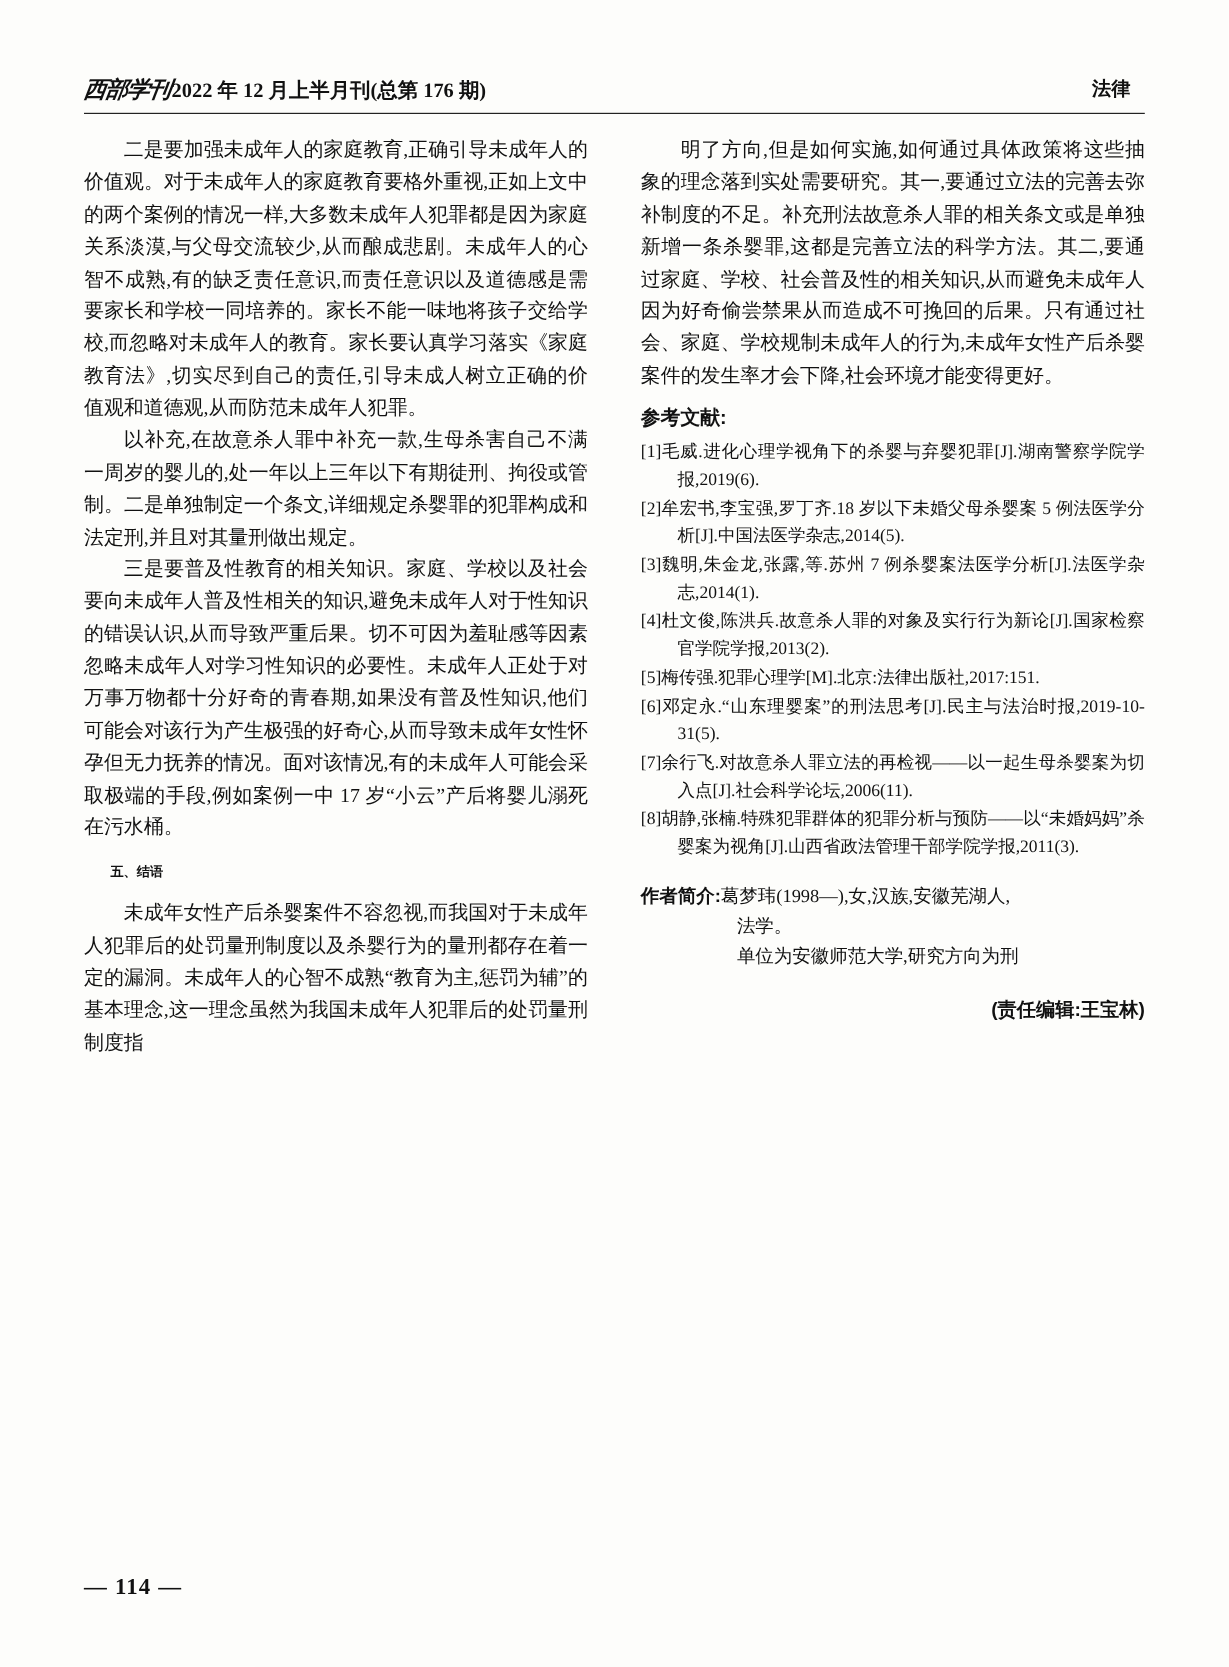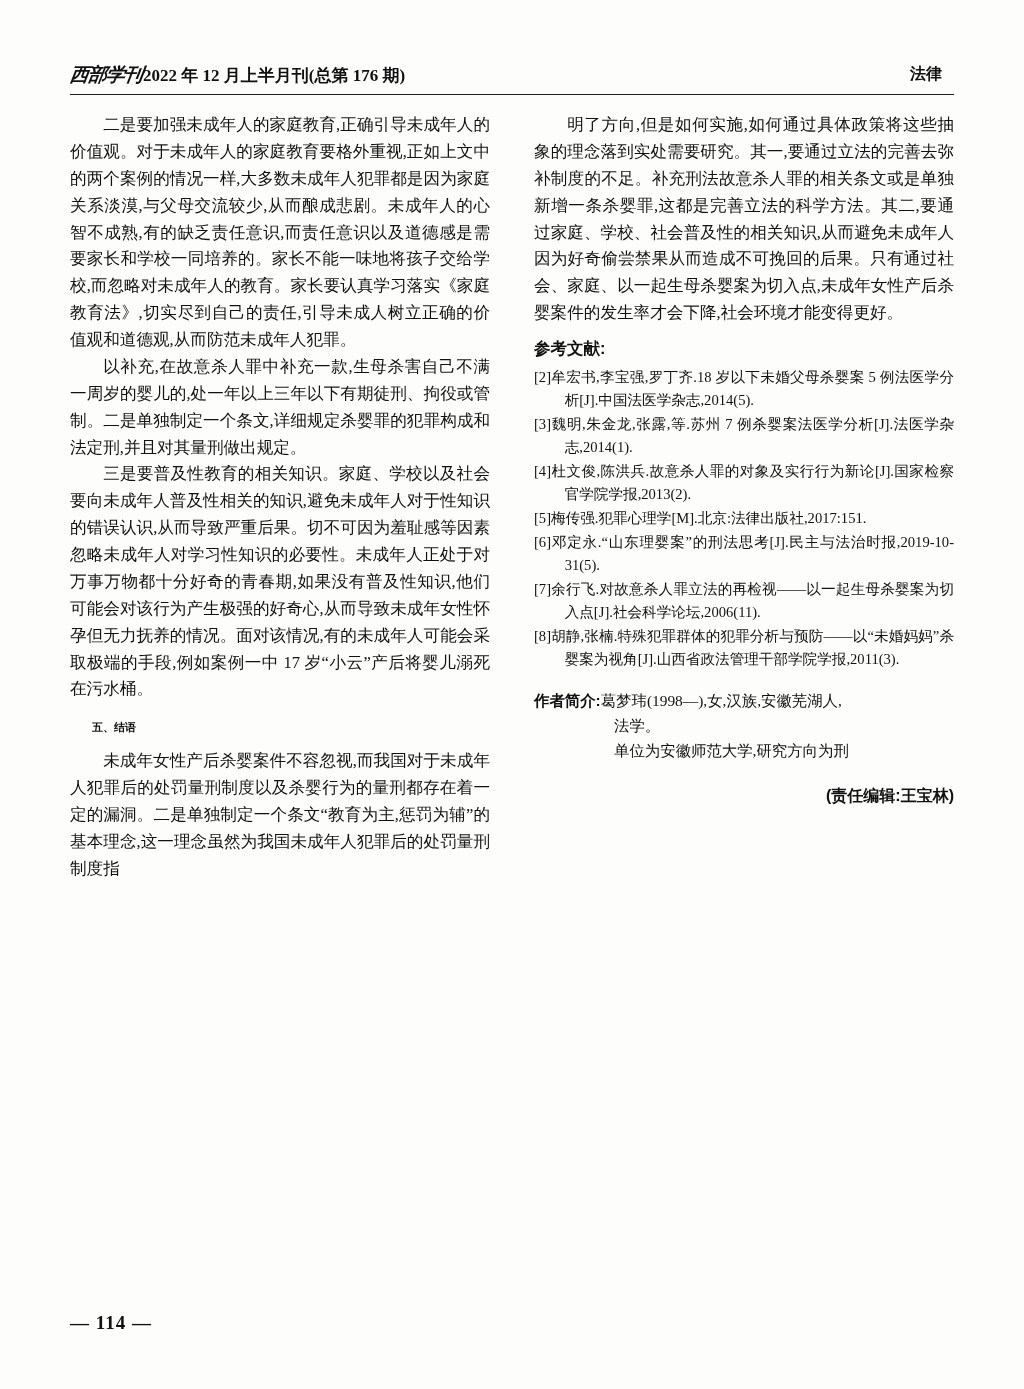--- a/index.html
+++ b/index.html
@@ -168,28 +168,29 @@
     <div class="header-line"></div>
   </div>
 
   <div class="columns">
 
     <div class="col left">
       <p class="p">二是要加强未成年人的家庭教育,正确引导未成年人的价值观。对于未成年人的家庭教育要格外重视,正如上文中的两个案例的情况一样,大多数未成年人犯罪都是因为家庭关系淡漠,与父母交流较少,从而酿成悲剧。未成年人的心智不成熟,有的缺乏责任意识,而责任意识以及道德感是需要家长和学校一同培养的。家长不能一味地将孩子交给学校,而忽略对未成年人的教育。家长要认真学习落实《家庭教育法》,切实尽到自己的责任,引导未成人树立正确的价值观和道德观,从而防范未成年人犯罪。</p>
       <p class="p">以补充,在故意杀人罪中补充一款,生母杀害自己不满一周岁的婴儿的,处一年以上三年以下有期徒刑、拘役或管制。二是单独制定一个条文,详细规定杀婴罪的犯罪构成和法定刑,并且对其量刑做出规定。</p>
       <p class="p">三是要普及性教育的相关知识。家庭、学校以及社会要向未成年人普及性相关的知识,避免未成年人对于性知识的错误认识,从而导致严重后果。切不可因为羞耻感等因素忽略未成年人对学习性知识的必要性。未成年人正处于对万事万物都十分好奇的青春期,如果没有普及性知识,他们可能会对该行为产生极强的好奇心,从而导致未成年女性怀孕但无力抚养的情况。面对该情况,有的未成年人可能会采取极端的手段,例如案例一中 17 岁“小云”产后将婴儿溺死在污水桶。</p>
       <p class="section-head">五、结语</p>
-      <p class="p">未成年女性产后杀婴案件不容忽视,而我国对于未成年人犯罪后的处罚量刑制度以及杀婴行为的量刑都存在着一定的漏洞。二是单独制定一个条文“教育为主,惩罚为辅”的基本理念,这一理念虽然为我国未成年人犯罪后的处罚量刑制度指</p>
+      <p class="p">未成年女性产后杀婴案件不容忽视,而我国对于未成年人犯罪后的处罚量刑制度以及杀婴行为的量刑都存在着一定的漏洞。未成年人的心智不成熟“教育为主,惩罚为辅”的基本理念,这一理念虽然为我国未成年人犯罪后的处罚量刑制度指</p>
     </div>
 
     <div class="col right">
-      <p class="p">明了方向,但是如何实施,如何通过具体政策将这些抽象的理念落到实处需要研究。其一,要通过立法的完善去弥补制度的不足。补充刑法故意杀人罪的相关条文或是单独新增一条杀婴罪,这都是完善立法的科学方法。其二,要通过家庭、学校、社会普及性的相关知识,从而避免未成年人因为好奇偷尝禁果从而造成不可挽回的后果。只有通过社会、家庭、以一起生母杀婴案为切入点,未成年女性产后杀婴案件的发生率才会下降,社会环境才能变得更好。</p>
+      <p class="p">明了方向,但是如何实施,如何通过具体政策将这些抽象的理念落到实处需要研究。其一,要通过立法的完善去弥补制度的不足。补充刑法故意杀人罪的相关条文或是单独新增一条杀婴罪,这都是完善立法的科学方法。其二,要通过家庭、学校、社会普及性的相关知识,从而避免未成年人因为好奇偷尝禁果从而造成不可挽回的后果。只有通过社会、家庭、学校规制未成年人的行为,未成年女性产后杀婴案件的发生率才会下降,社会环境才能变得更好。</p>
 
       <div class="ref-head">参考文献:</div>
       <div class="ref-list">
+        <div class="ref-item">[1]毛威.进化心理学视角下的杀婴与弃婴犯罪[J].湖南警察学院学报,2019(6).</div>
         <div class="ref-item">[2]牟宏书,李宝强,罗丁齐.18 岁以下未婚父母杀婴案 5 例法医学分析[J].中国法医学杂志,2014(5).</div>
         <div class="ref-item">[3]魏明,朱金龙,张露,等.苏州 7 例杀婴案法医学分析[J].法医学杂志,2014(1).</div>
         <div class="ref-item">[4]杜文俊,陈洪兵.故意杀人罪的对象及实行行为新论[J].国家检察官学院学报,2013(2).</div>
         <div class="ref-item">[5]梅传强.犯罪心理学[M].北京:法律出版社,2017:151.</div>
         <div class="ref-item">[6]邓定永.“山东理婴案”的刑法思考[J].民主与法治时报,2019-10-31(5).</div>
         <div class="ref-item">[7]余行飞.对故意杀人罪立法的再检视——以一起生母杀婴案为切入点[J].社会科学论坛,2006(11).</div>
         <div class="ref-item">[8]胡静,张楠.特殊犯罪群体的犯罪分析与预防——以“未婚妈妈”杀婴案为视角[J].山西省政法管理干部学院学报,2011(3).</div>
       </div>
 
       <div class="author-block">

